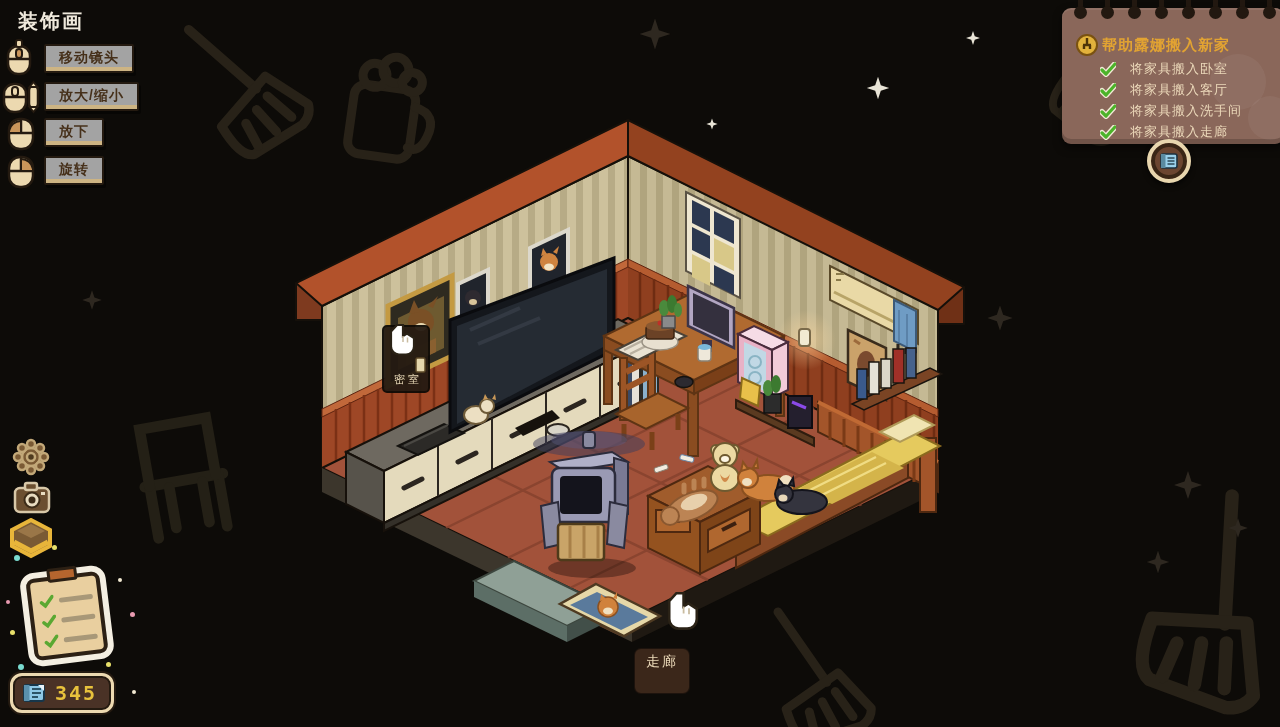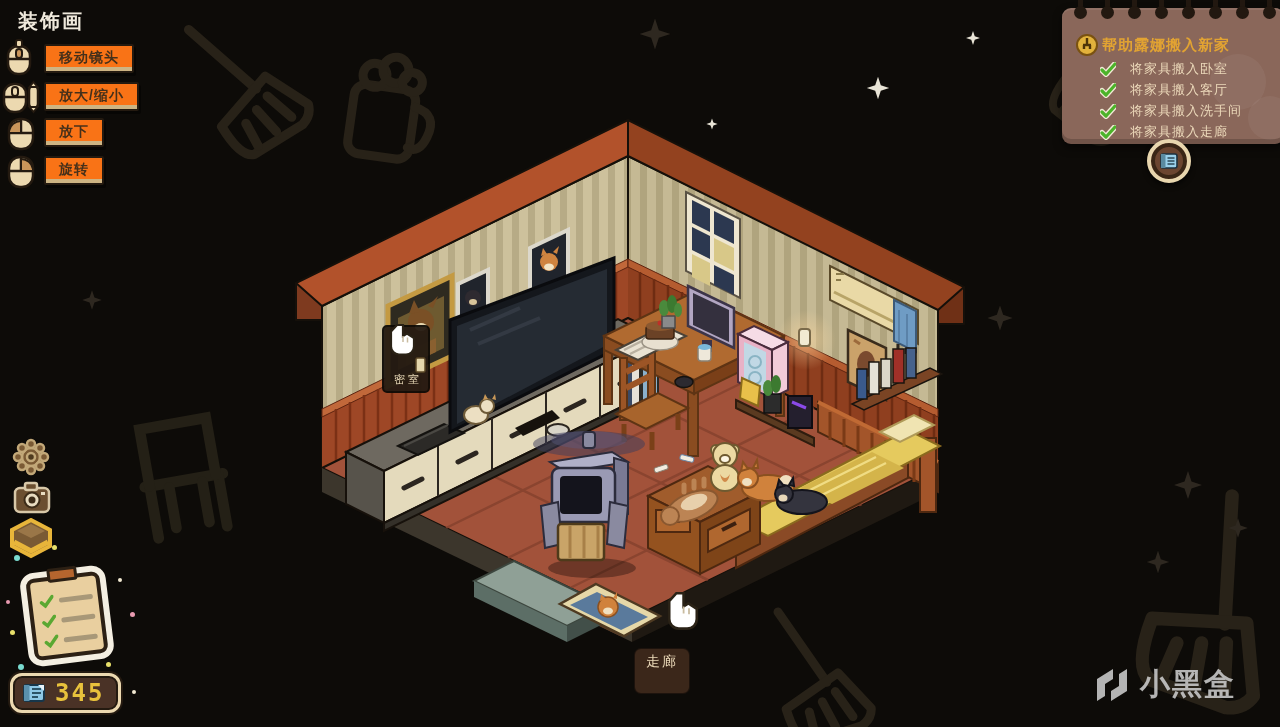--- a/index.html
+++ b/index.html
@@ -6,21 +6,21 @@
   .stage{position:relative;width:1280px;height:727px;overflow:hidden;background:#0d0b08;
          font-family:"Liberation Sans","DejaVu Sans",sans-serif;}
   .stage *{box-sizing:border-box;}
   svg{display:block;}
   .scene-svg{position:absolute;left:0;top:0;}
 
   
   .page-title{position:absolute;left:18px;top:8px;color:#efe9dc;font-size:20px;font-weight:bold;letter-spacing:2px;}
   .hint-row{position:absolute;left:2px;display:flex;align-items:center;gap:2px;}
   .hint-icon{width:40px;height:40px;flex:0 0 40px;}
-  .ribbon{background:#f97316;color:#46301a;border:2px solid #241a10;border-radius:2px;
+  .ribbon{background:#a3a3a3;color:#46301a;border:2px solid #241a10;border-radius:2px;
           padding:3px 13px 4px;font-size:14px;font-weight:bold;letter-spacing:1px;white-space:nowrap;
           box-shadow:inset 0 -4px 0 #cdb483, 2px 3px 0 rgba(0,0,0,.45);}
 
   
   .quest-panel{position:absolute;left:1062px;top:8px;width:222px;height:136px;background:#8a675a;
                border-radius:9px;box-shadow:inset 0 -5px 0 rgba(0,0,0,.18), inset 0 2px 0 rgba(255,255,255,.08), 0 4px 8px rgba(0,0,0,.5);}
   .q-deco{position:absolute;border-radius:50%;background:rgba(255,255,255,.05);}
   .bind{position:absolute;top:-6px;}
   .bind .stem{position:absolute;left:4px;top:-6px;width:5px;height:12px;background:#221810;border-radius:2px;}
   .bind .dot{position:absolute;left:0;top:4px;width:13px;height:13px;background:#221810;border-radius:50%;}
@@ -39,21 +39,21 @@
   .clip-top{position:absolute;left:50%;top:-12px;transform:translateX(-50%);width:30px;height:14px;
             background:#b5652e;border:3px solid #2c2014;border-radius:3px;}
   .clip-row{position:absolute;left:7px;display:flex;align-items:center;gap:5px;}
   .clip-line{width:34px;height:5px;background:#a89878;border-radius:2px;}
   .confetti{position:absolute;border-radius:50%;}
 
   
   .currency{position:absolute;left:10px;top:673px;height:40px;min-width:96px;display:flex;align-items:center;gap:10px;
             padding:0 14px 0 10px;background:#4a3226;border:3px solid #ecd9b0;border-radius:12px;
             box-shadow:0 0 0 2px #241a10, inset 0 0 0 2px #241a10;cursor:pointer;}
-  .currency .val{color:#e8c23c;font-family:"DejaVu Sans Mono",monospace;font-size:24px;font-weight:bold;letter-spacing:2px;}
+  .currency .val{color:#e8c23c;font-family:"DejaVu Sans Mono",monospace;font-size:20px;font-weight:bold;letter-spacing:2px;}
 
   
   .corridor-pill{position:absolute;left:634px;top:648px;background:rgba(64,42,28,.93);border:1px solid rgba(0,0,0,.5);
                  color:#ead9b8;font-size:14px;letter-spacing:2px;padding:4px 11px 22px;border-radius:7px;}
   .secret-label{position:absolute;left:386px;top:372px;width:44px;text-align:center;color:#e8d9b8;
                 font-size:11px;letter-spacing:3px;}
 
   
   .watermark{position:absolute;left:1092px;top:664px;display:flex;align-items:center;gap:8px;opacity:.88;}
   .watermark .wm-text{color:#cccccc;font-size:30px;font-weight:bold;letter-spacing:2px;}
@@ -602,21 +602,14 @@
 <div class="currency">
   <svg width="22" height="18" viewBox="0 0 22 18">
     <rect x="1" y="1" width="20" height="16" rx="2.5" fill="#8ec8e6" stroke="#17364a" stroke-width="2"></rect>
     <rect x="1" y="1" width="5.5" height="16" fill="#5a90ac"></rect>
     <path d="M9,5 h9 M9,9 h9 M9,13 h6" stroke="#2c5468" stroke-width="1.8"></path>
     <polygon points="15,1 21,1 21,7" fill="#e8f2f8"></polygon>
   </svg>
   <span class="val">345</span>
 </div>
 
-<div class="watermark">
-  <svg width="40" height="40" viewBox="0 0 40 40">
-    <path d="M5,14 L21,4 L21,14 L13,19 L13,31 L5,36 Z" fill="#cccccc"></path>
-    <path d="M35,26 L19,36 L19,26 L27,21 L27,9 L35,4 Z" fill="#cccccc"></path>
-  </svg>
-  <span class="wm-text">小黑盒</span>
-</div>
 
 </div>
 
 </body></html>

